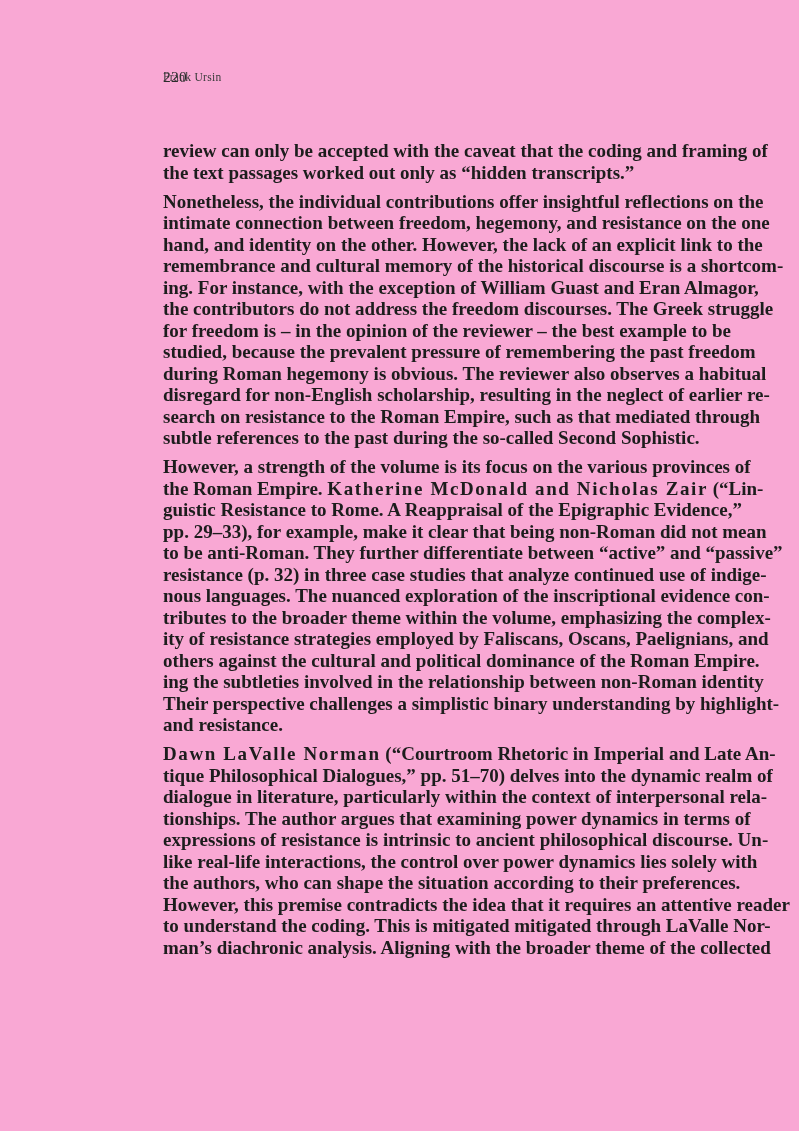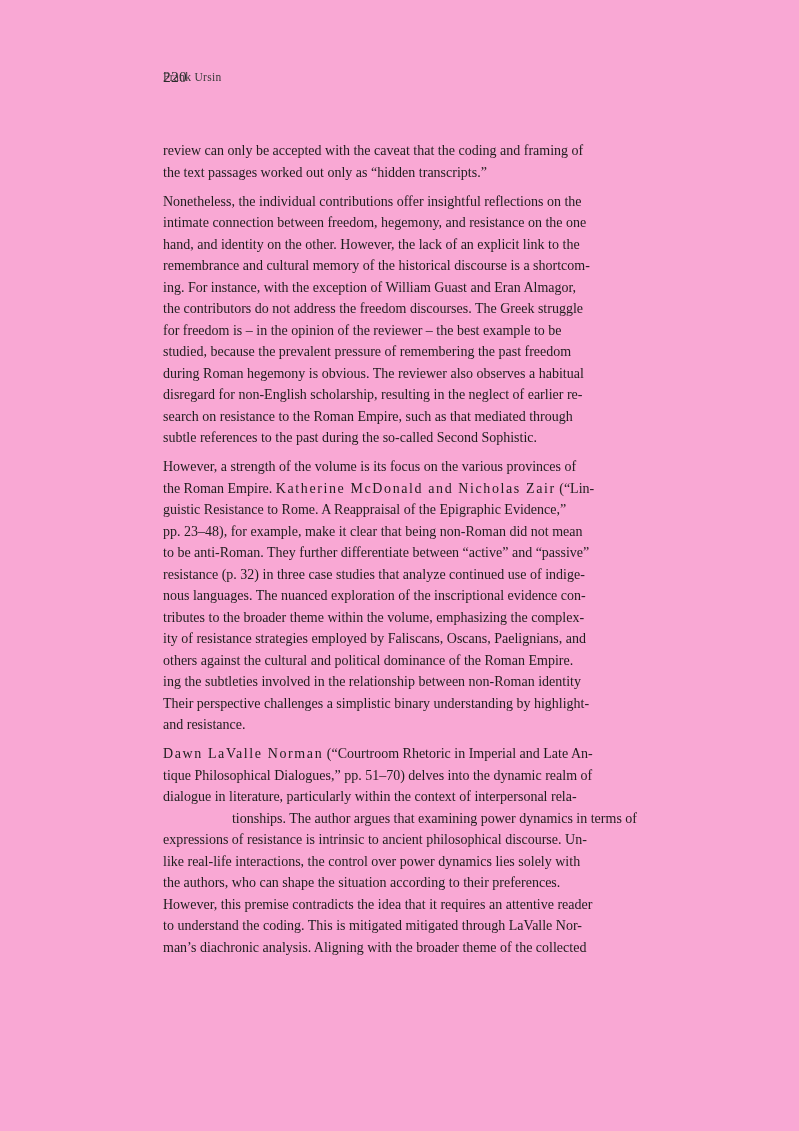--- a/index.html
+++ b/index.html
@@ -47,25 +47,26 @@
     width: 474px;
   }
   .para {
     margin: 0 0 7.5px 0;
   }
   .para:last-child {
     margin-bottom: 0;
   }
   .line {
     display: block;
-    font-size: 14px;
+    font-size: 19px;
     line-height: 21.5px;
     color: #1d1d1d;
     white-space: pre;
     text-rendering: optimizeLegibility;
+    font-weight: bold;
   }
   .spaced {
     letter-spacing: 1.6px;
   }
 </style>
 </head>
 <body>
 
 <div class="page">
 
@@ -90,21 +91,21 @@
         <span class="line" style="white-space: pre;">studied, because the prevalent pressure of remembering the past freedom</span>
         <span class="line" style="white-space: pre;">during Roman hegemony is obvious. The reviewer also observes a habitual</span>
         <span class="line" style="white-space: pre;">disregard for non-English scholarship, resulting in the neglect of earlier re-</span>
         <span class="line" style="white-space: pre;">search on resistance to the Roman Empire, such as that mediated through</span>
         <span class="line">subtle references to the past during the so-called Second Sophistic.</span>
       </p>
       <p class="para">
         <span class="line" style="white-space: pre;">However, a strength of the volume is its focus on the various provinces of</span>
         <span class="line" style="white-space: pre;"><span>the Roman Empire. </span><span class="spaced">Katherine McDonald and Nicholas Zair</span><span> (“Lin-</span></span>
         <span class="line" style="white-space: pre;">guistic Resistance to Rome. A Reappraisal of the Epigraphic Evidence,”</span>
-        <span class="line" style="white-space: pre;">pp. 23–48), for example, make it clear that being non-Roman did not mean</span>
+        <span class="line" style="white-space: pre;">pp. 29–33), for example, make it clear that being non-Roman did not mean</span>
         <span class="line" style="white-space: pre;">to be anti-Roman. They further differentiate between “active” and “passive”</span>
         <span class="line" style="white-space: pre;">resistance (p. 32) in three case studies that analyze continued use of indige-</span>
         <span class="line" style="white-space: pre;">nous languages. The nuanced exploration of the inscriptional evidence con-</span>
         <span class="line" style="white-space: pre;">tributes to the broader theme within the volume, emphasizing the complex-</span>
         <span class="line" style="white-space: pre;">ity of resistance strategies employed by Faliscans, Oscans, Paelignians, and</span>
         <span class="line" style="white-space: pre;">others against the cultural and political dominance of the Roman Empire.</span>
         <span class="line" style="white-space: pre;">ing the subtleties involved in the relationship between non-Roman identity</span>
         <span class="line" style="white-space: pre;">Their perspective challenges a simplistic binary understanding by highlight-</span>
         <span class="line">and resistance.</span>
       </p>

